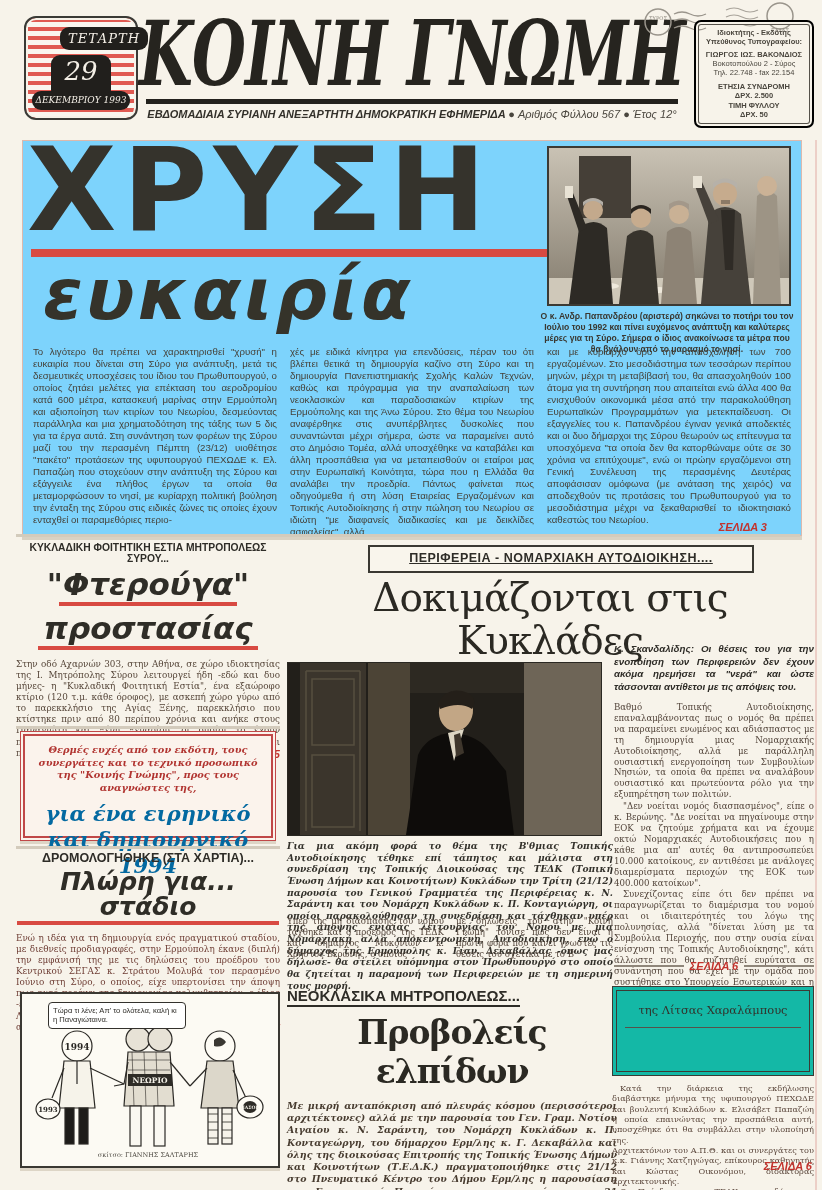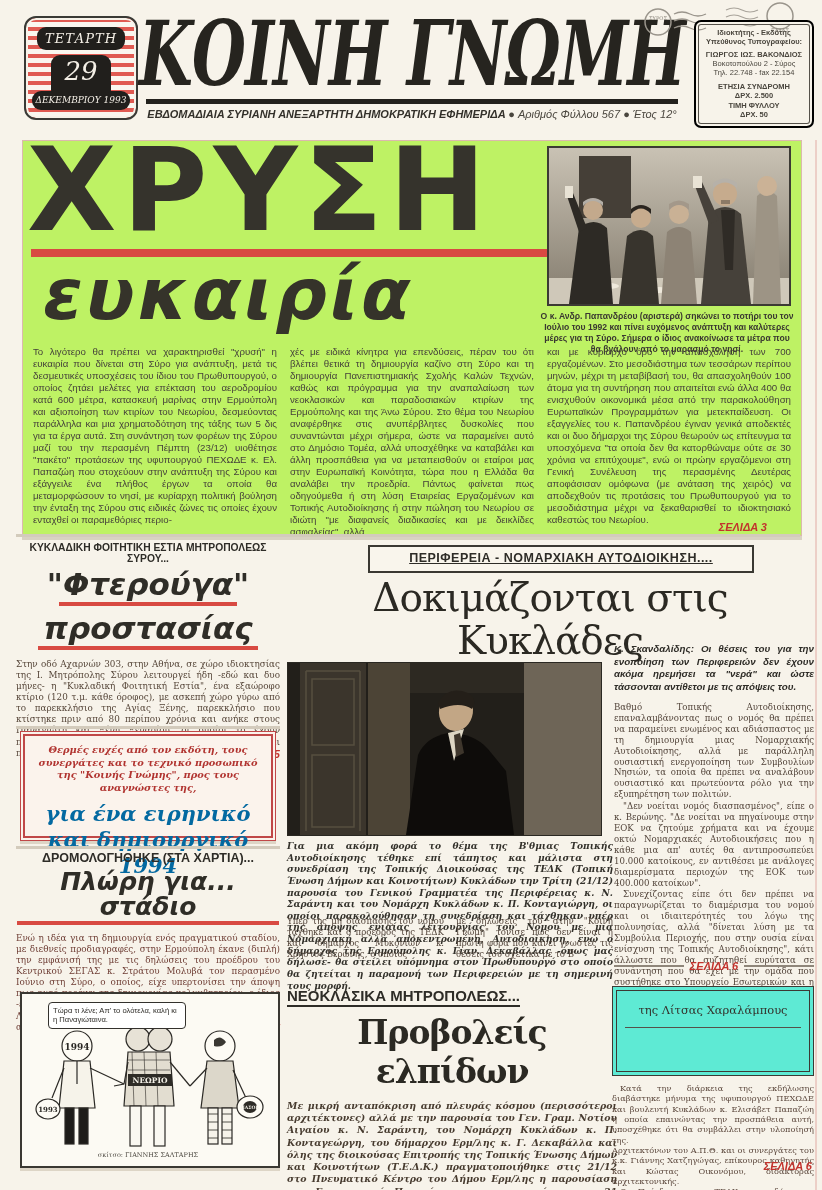--- a/index.html
+++ b/index.html
@@ -5,40 +5,40 @@
   html,body{margin:0;padding:0;background:#d8d2c6;}
   .page{position:relative;width:822px;height:1190px;margin:0 auto;background:#f7f3ea;overflow:hidden;
         font-family:"DejaVu Serif",serif;color:#3b382f;}
   .abs{position:absolute;}
 
   
   .date-box{left:24px;top:16px;width:110px;height:100px;border:2px solid #3a3a36;border-radius:12px;
             background:repeating-linear-gradient(180deg,#e05a52 0 4px,#faf6ef 4px 9px);box-shadow:0 0 0 2px #f7f3ea inset;}
   .date-pill{position:absolute;left:50%;transform:translateX(-50%);background:#211f1c;color:#f4efe6;
              border-radius:9px;text-align:center;font-style:italic;font-family:"DejaVu Serif",serif;}
-  .pill-day{top:9px;width:88px;height:23px;font-size:13px;line-height:23px;letter-spacing:1px;}
+  .pill-day{top:9px;width:88px;height:23px;font-size:13px;line-height:23px;letter-spacing:1px;margin-left:23px;}
   .pill-num{top:37px;width:60px;height:44px;font-size:26px;line-height:32px;font-weight:normal;}
   .pill-my{bottom:8px;width:98px;height:19px;font-size:9px;line-height:19px;text-align:center;}
   .mast-title{left:138px;top:10px;width:548px;text-align:center;font-family:"DejaVu Serif",serif;
               font-style:italic;font-weight:bold;font-size:62px;line-height:62px;color:#26241f;
               transform:scaleY(1.45);transform-origin:top center;letter-spacing:-1px;white-space:nowrap;}
   .mast-rule{left:146px;top:99px;width:532px;height:5px;background:#23211d;}
   .mast-sub{left:120px;top:108px;width:584px;text-align:center;font-family:"Liberation Sans",sans-serif;
             font-weight:bold;font-style:italic;font-size:11px;color:#33302a;white-space:nowrap;}
   .mast-sub .lite{font-weight:bold;color:#4a463e;}
   .pub-box{left:694px;top:20px;width:120px;height:108px;border:2px solid #000000;border-radius:7px;
            box-shadow:0 0 0 2px #f7f3ea inset,0 0 0 3px #55514a inset;
            font-family:"Liberation Sans",sans-serif;color:#4a463e;font-size:7.5px;font-weight:bold;
            text-align:center;padding-top:6px;box-sizing:border-box;}
   .pub-box .row{display:flex;justify-content:space-between;padding:0 7px;margin-top:1px;flex-direction:column;}
   .pub-gap{height:4px;}
   .stamps{left:630px;top:0px;}
 
   
-  .lead-box{left:22px;top:140px;width:778px;height:394px;border:1px solid #dcb9ad;background:#bef264;
+  .lead-box{left:22px;top:140px;width:778px;height:394px;border:1px solid #dcb9ad;background:#7dd3fc;
             box-shadow:0 4px 0 #d9d2c3;}
   .hl1{left:4px;top:-10px;font-family:"DejaVu Sans",sans-serif;font-weight:bold;font-size:116px;
        line-height:118px;letter-spacing:6px;color:#35332c;}
   .redbar{left:8px;top:108px;width:532px;height:8px;background:#d84a42;}
   .hl2{left:20px;top:110px;font-family:"DejaVu Sans",sans-serif;font-weight:bold;font-style:italic;
        font-size:72px;line-height:86px;letter-spacing:3px;color:#35332a;}
   .cap1{left:516px;top:170px;width:256px;font-family:"Liberation Sans",sans-serif;font-weight:bold;
         font-size:8.6px;line-height:1.28;text-align:center;color:#3a3831;}
   .lead-cols{left:10px;top:205px;width:758px;display:flex;gap:13px;
              font-family:"Liberation Sans",sans-serif;font-size:9.7px;line-height:1.24;
@@ -93,21 +93,21 @@
 
   
   .neo{left:287px;top:986px;width:330px;}
   .neo .kicker{font-size:15px;display:inline-block;border-bottom:2px solid #2e2c27;padding-bottom:1px;}
   .neo-title{text-align:center;font-family:"DejaVu Serif",serif;font-weight:bold;font-size:33px;
              color:#2b2923;margin-top:6px;letter-spacing:-1px;}
   .neo-lead{margin-top:9px;font-weight:bold;font-style:italic;font-size:9.4px;line-height:1.3;
             text-align:justify;color:#473b2f;}
 
   
-  .colbox{left:612px;top:986px;width:202px;height:90px;border:1.5px solid #3c3a34;padding:3px;box-sizing:border-box;background:#5eead4;}
+  .colbox{left:612px;top:986px;width:202px;height:90px;border:1.5px solid #3c3a34;padding:3px;box-sizing:border-box;background:#14b8a6;}
   .colbox-in{border:1px solid #3c3a34;width:100%;height:100%;box-sizing:border-box;text-align:center;}
   .byline{margin-top:12px;font-size:11.5px;color:#33312b;display:inline-block;border-bottom:1px solid #55524a;padding:0 6px 10px 6px;width:85%;}
   .col-body{left:612px;top:1083px;width:202px;font-size:8.2px;line-height:1.26;text-align:justify;color:#5c483d;}
   .col-body p{margin:0;text-indent:8px;}
   .pr6b{left:612px;top:1160px;width:200px;text-align:right;}
 
   .edge{right:5px;top:140px;width:2px;height:1050px;background:#e6bcb4;opacity:.65;}
   .sep{background:#d3cbbc;}
 </style>
 </head>

